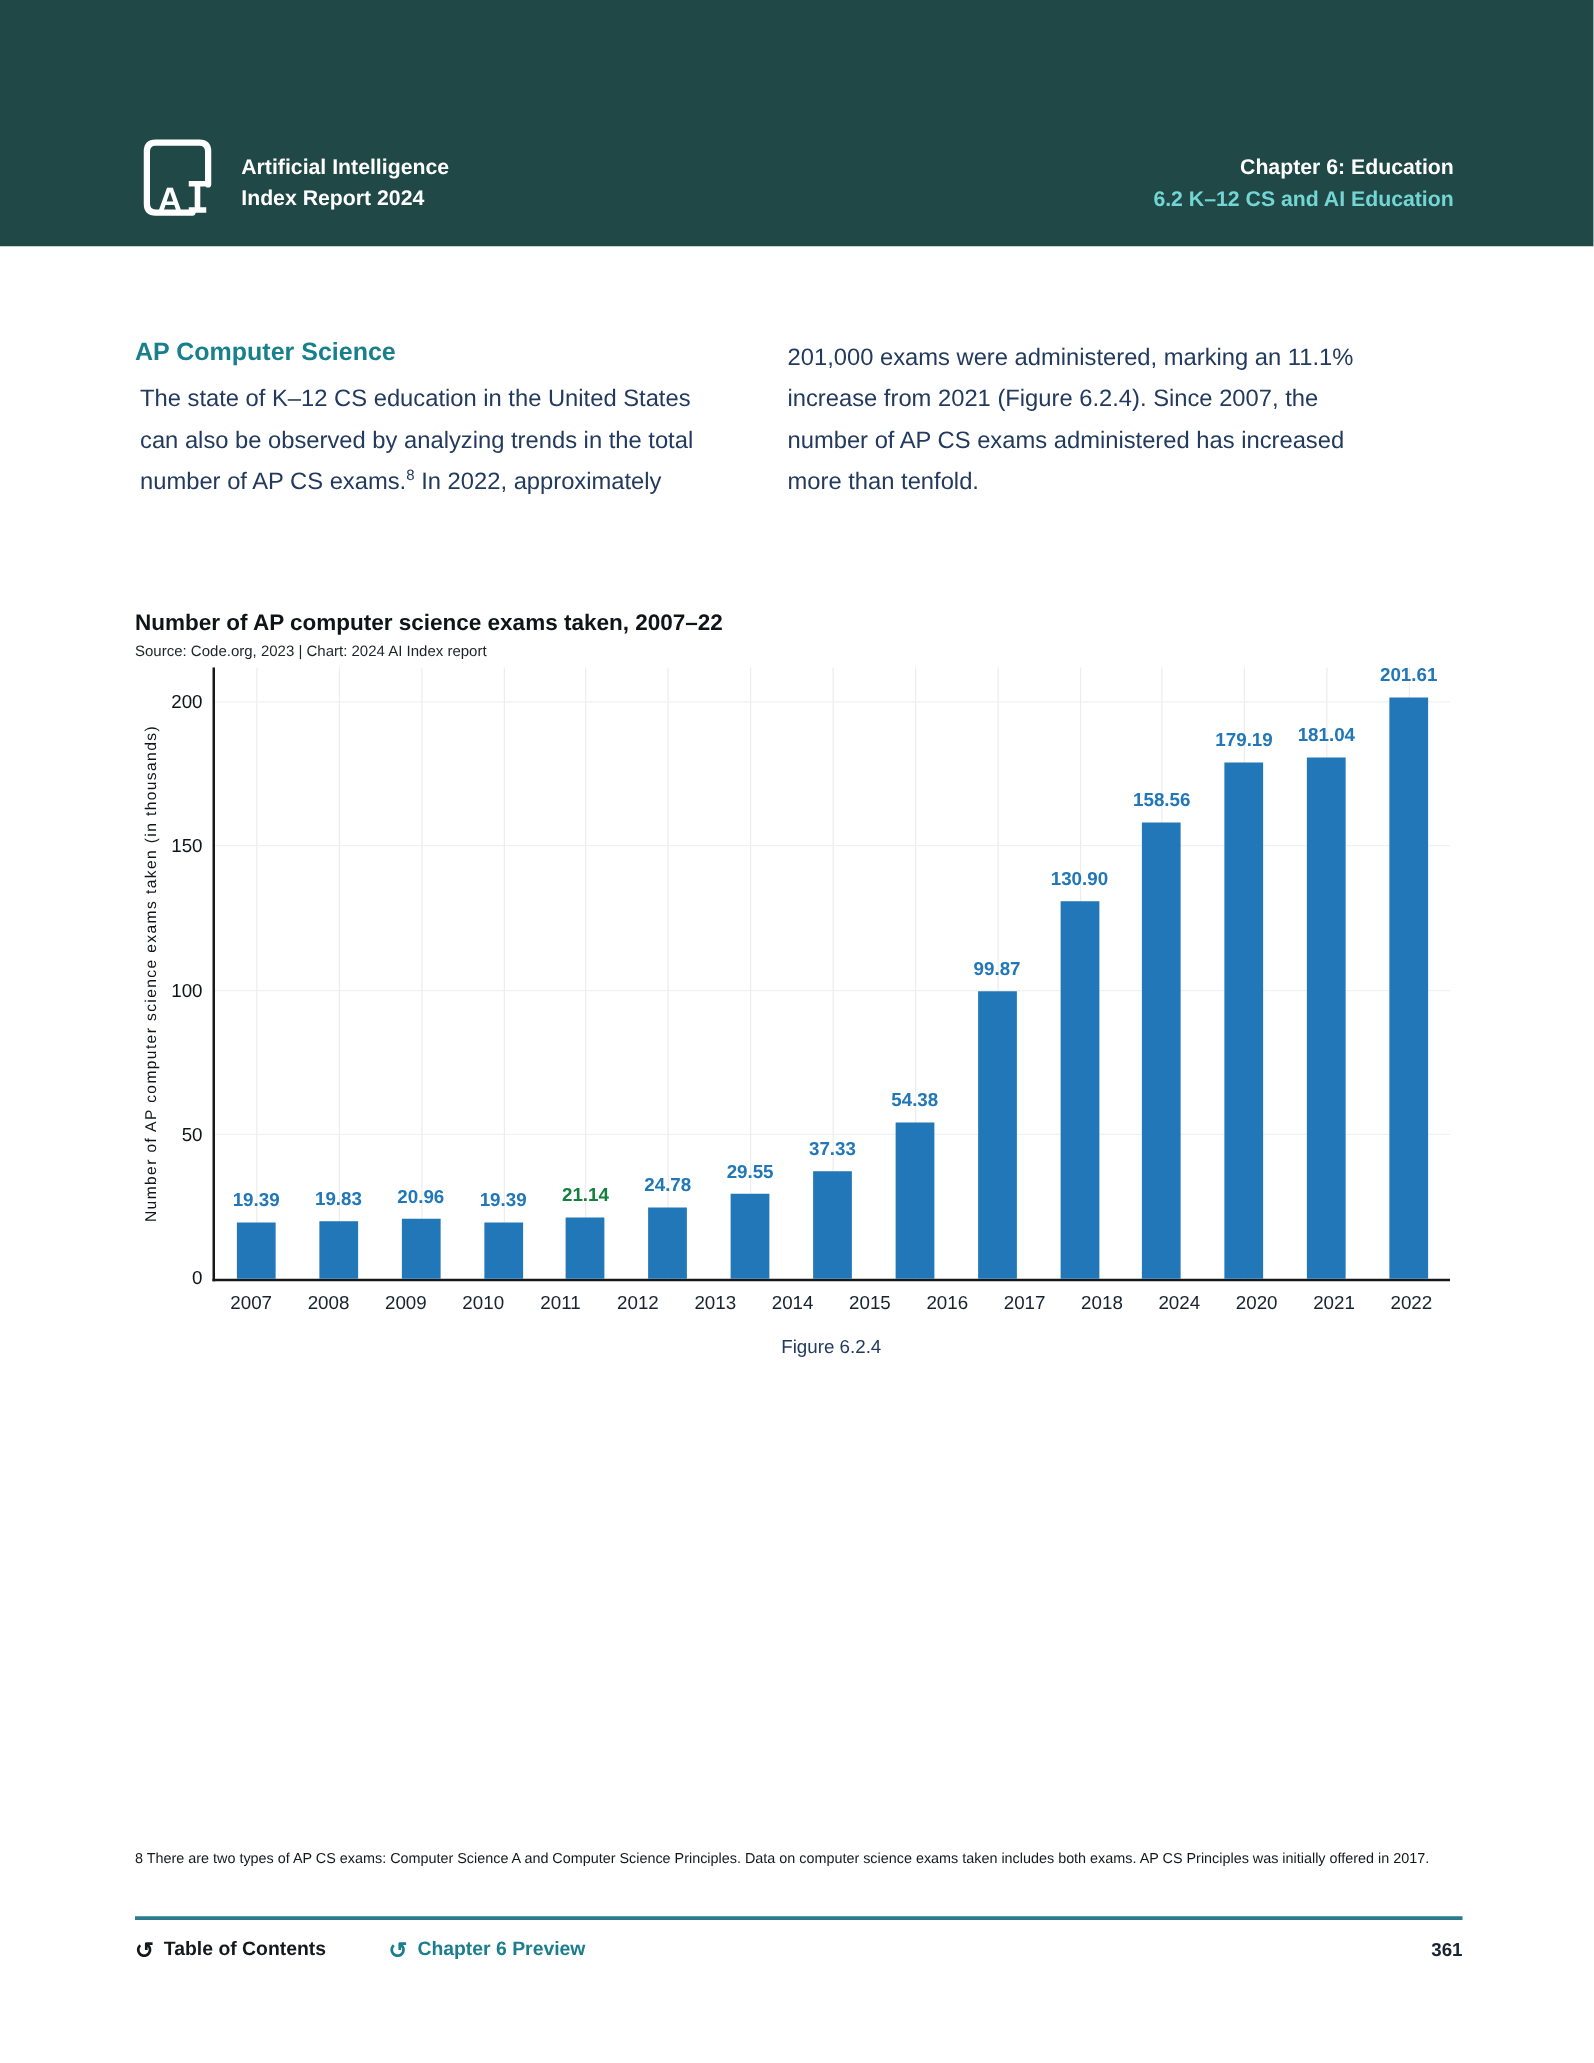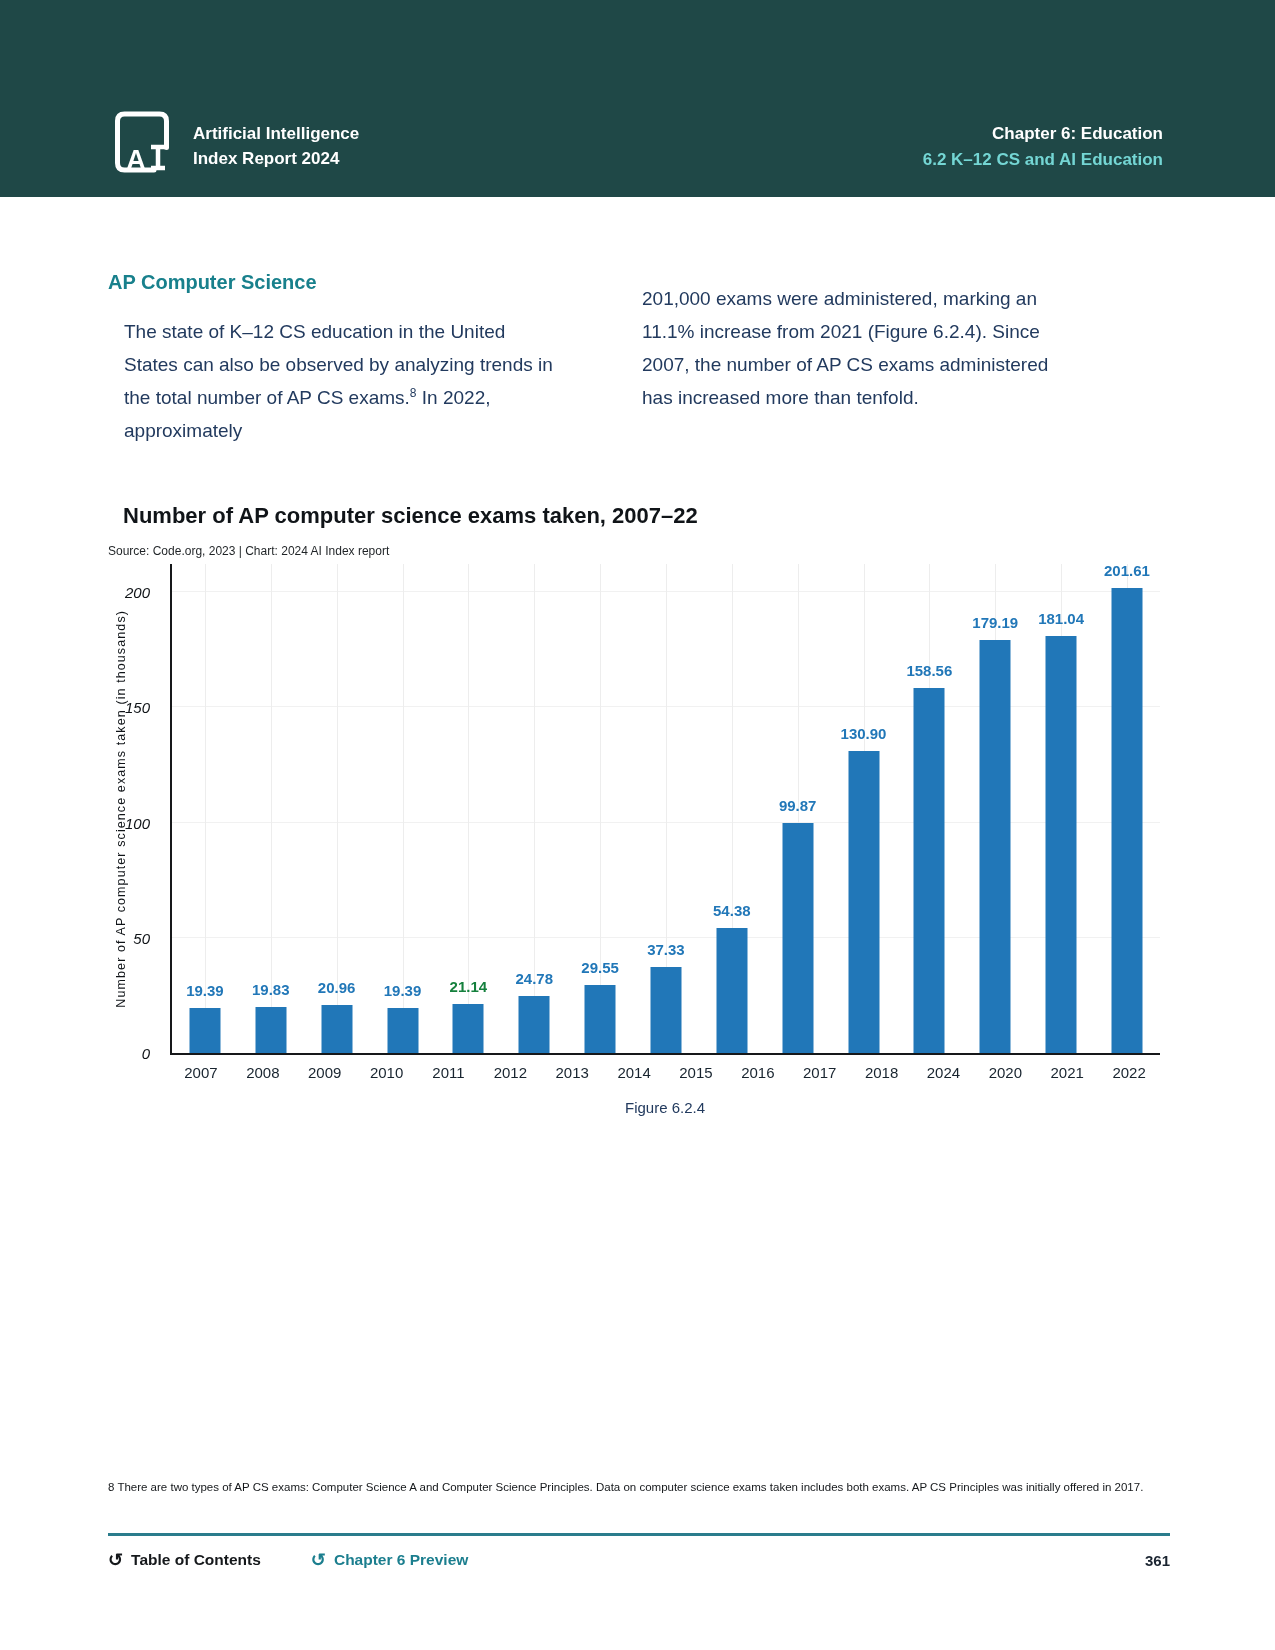--- a/index.html
+++ b/index.html
@@ -15,33 +15,33 @@
   .brand{color:#ffffff;font-weight:700;font-size:17px;line-height:25px;padding-bottom:2px;}
   .header-right{text-align:right;line-height:26px;padding-bottom:0;margin-top:36px;}
   .chapter{color:#ffffff;font-weight:700;font-size:17px;}
   .section{color:#74D6D4;font-weight:700;font-size:17px;}
 
   
   .article{position:absolute;top:266px;left:108px;width:984px;}
   .cols{display:flex;gap:52px;}
   .col{flex:1;}
   .heading{font-size:20px;font-weight:700;color:#18808C;line-height:33px;margin:0;}
-  .article p{font-size:19px;line-height:33px;color:#223A5E;margin:16px;}
+  .article p{font-size:19px;line-height:33px;color:#223A5E;margin:4px;}
   .article sup{font-size:12px;line-height:0;}
 
   
   .chart{position:absolute;left:108px;top:488px;width:1052px;}
-  .chart-title{font-size:22px;font-weight:700;color:#101418;margin:15px;}
+  .chart-title{font-size:18px;font-weight:700;color:#101418;margin:0;}
   .chart-source{font-size:12px;color:#1F2326;margin-top:5px;}
   .chart-body{display:flex;margin-top:6px;}
   .ylabel-col{width:26px;height:489px;display:flex;align-items:center;justify-content:center;}
   .ylabel-col span{writing-mode:vertical-rl;transform:rotate(180deg);
                    font-size:12.5px;letter-spacing:1.1px;color:#101418;white-space:nowrap;}
   .yticks{width:36px;height:489px;position:relative;}
-  .ytick{position:absolute;right:20px;transform:translateY(50%);font-size:15px;color:#101418;font-style:italic;}
+  .ytick{position:absolute;right:8px;transform:translateY(50%);font-size:15px;color:#101418;}
   .plot-wrap{flex:1;}
   .plot{position:relative;height:489px;border-left:2px solid #16181A;
         border-bottom:2px solid #16181A;display:flex;}
   .hgrid{position:absolute;left:0;right:0;height:1px;background:#F1F1F1;}
   .slot{flex:1;position:relative;}
   .vgrid{position:absolute;left:50%;top:0;bottom:0;width:1px;background:#EDEDED;}
   .bar{position:absolute;left:50%;transform:translateX(-50%);bottom:0;width:31px;
        background:#2177B8;z-index:1;}
   .bar-label{position:absolute;left:50%;transform:translateX(-50%);font-size:15px;
              font-weight:600;color:#2177B8;white-space:nowrap;z-index:2;}

